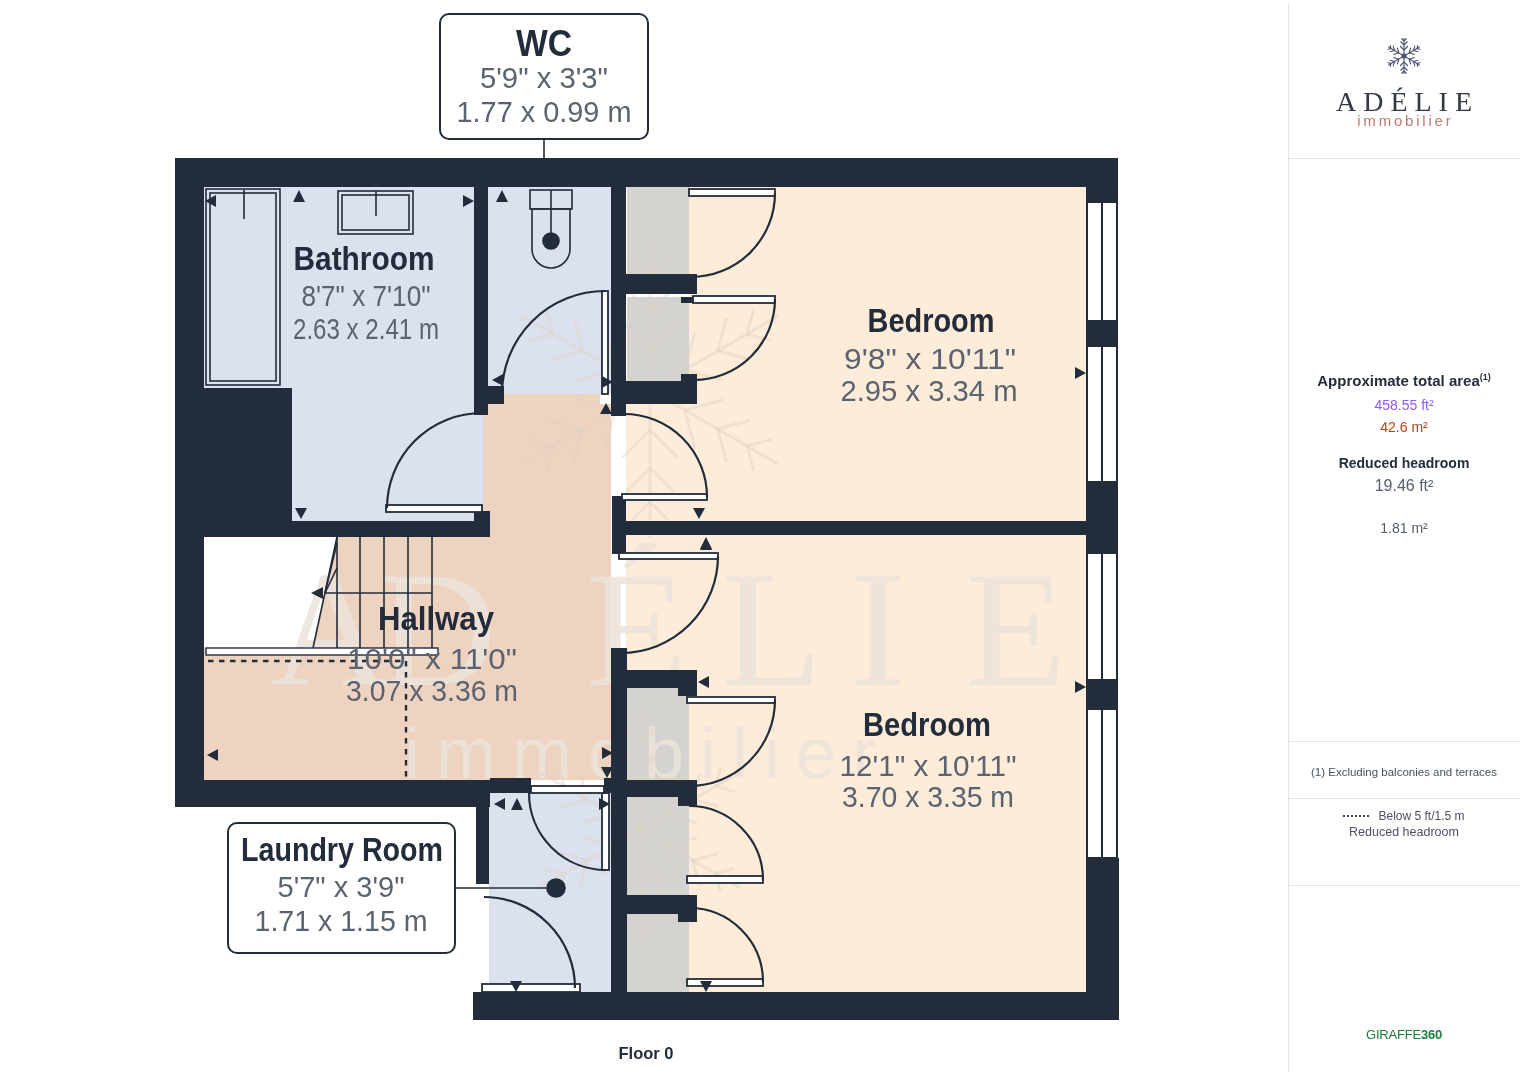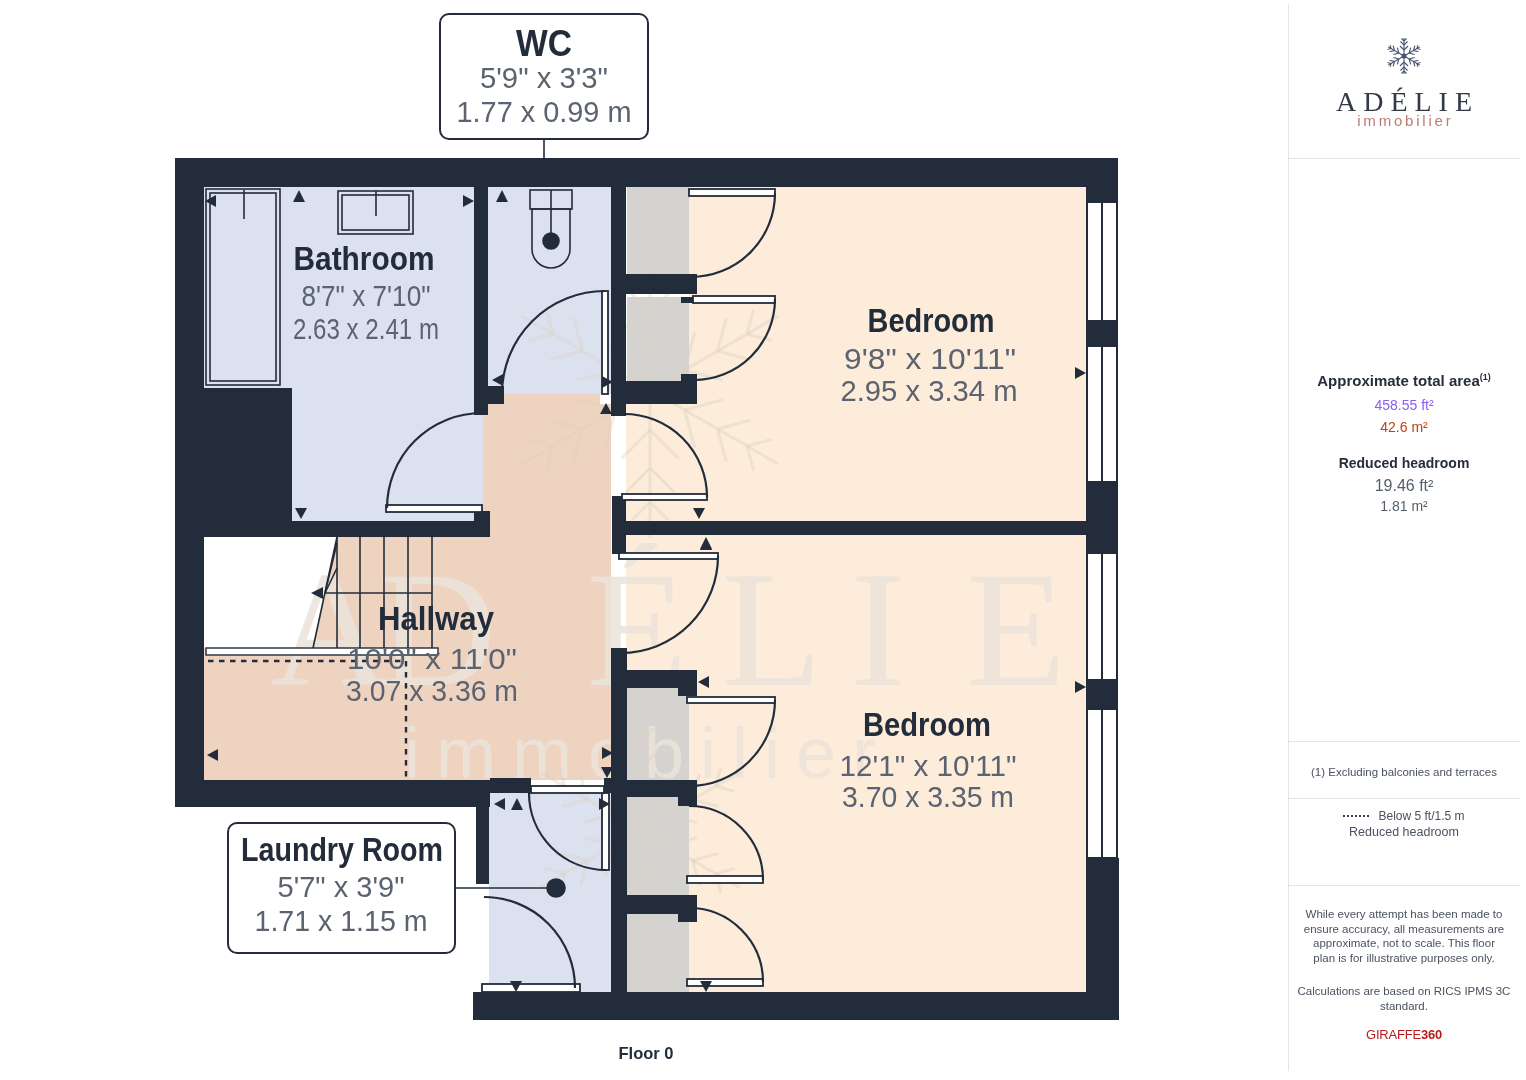--- a/index.html
+++ b/index.html
@@ -262,24 +262,22 @@
 </svg>
 
 <div class="sb" style="top:88px;font-family:'Liberation Serif',serif;font-size:28px;line-height:28px;letter-spacing:7px;color:#333947;text-indent:7px;">ADÉLIE</div>
 <div class="sb" style="top:113px;font-size:15px;line-height:15px;letter-spacing:2.8px;color:#bd7b71;text-indent:2.8px;">immobilier</div>
 
 <div class="sb" style="top:369px;font-size:15px;line-height:16px;font-weight:bold;color:#252e3c;text-align:center;">Approximate total area<span style="font-size:9px;vertical-align:6px;">(1)</span></div>
 <div class="sb" style="top:398px;font-size:14px;line-height:15px;color:#8b5cf6;">458.55 ft²</div>
 <div class="sb" style="top:420px;font-size:14px;line-height:15px;color:#c2410c;">42.6 m²</div>
 <div class="sb" style="top:456px;font-size:14px;line-height:15px;font-weight:bold;color:#252e3c;">Reduced headroom</div>
 <div class="sb" style="top:478px;font-size:16px;line-height:15px;color:#555e6b;">19.46 ft²</div>
-<div class="sb" style="top:499px;font-size:14px;line-height:15px;color:#555e6b;">1.81 m²</div>
+<div class="sb" style="top:521px;font-size:14px;line-height:15px;color:#555e6b;">1.81 m²</div>
 
 <div class="sb" style="top:766px;font-size:11.5px;line-height:12px;text-align:center;">(1) Excluding balconies and terraces</div>
 
 <div class="sb" style="top:826px;font-size:12.5px;line-height:13px;">Reduced headroom</div>
 <div class="sb" style="top:810px;font-size:12px;line-height:12.5px;"><span style="display:inline-block;width:26px;border-top:2px dotted #3a4452;vertical-align:3px;margin-right:9px;"></span>Below 5 ft/1.5 m</div>
 
-<div class="sb" style="top:907px;font-size:11.5px;line-height:14.5px;">While every attempt has been made to<br>ensure accuracy, all measurements are<br>approximate, not to scale. This floor<br>plan is for illustrative purposes only.</div>
-<div class="sb" style="top:984px;font-size:11.5px;line-height:14.5px;">Calculations are based on RICS IPMS 3C<br>standard.</div>
-<div class="sb" style="top:1028px;font-size:13px;letter-spacing:-0.2px;line-height:14px;color:#b91c1c;">GIRAFFE<b>360</b></div>
+<div class="sb" style="top:1028px;font-size:13px;letter-spacing:-0.2px;line-height:14px;color:#15803d;">GIRAFFE<b>360</b></div>
 
 </div>
 
 </body></html>

